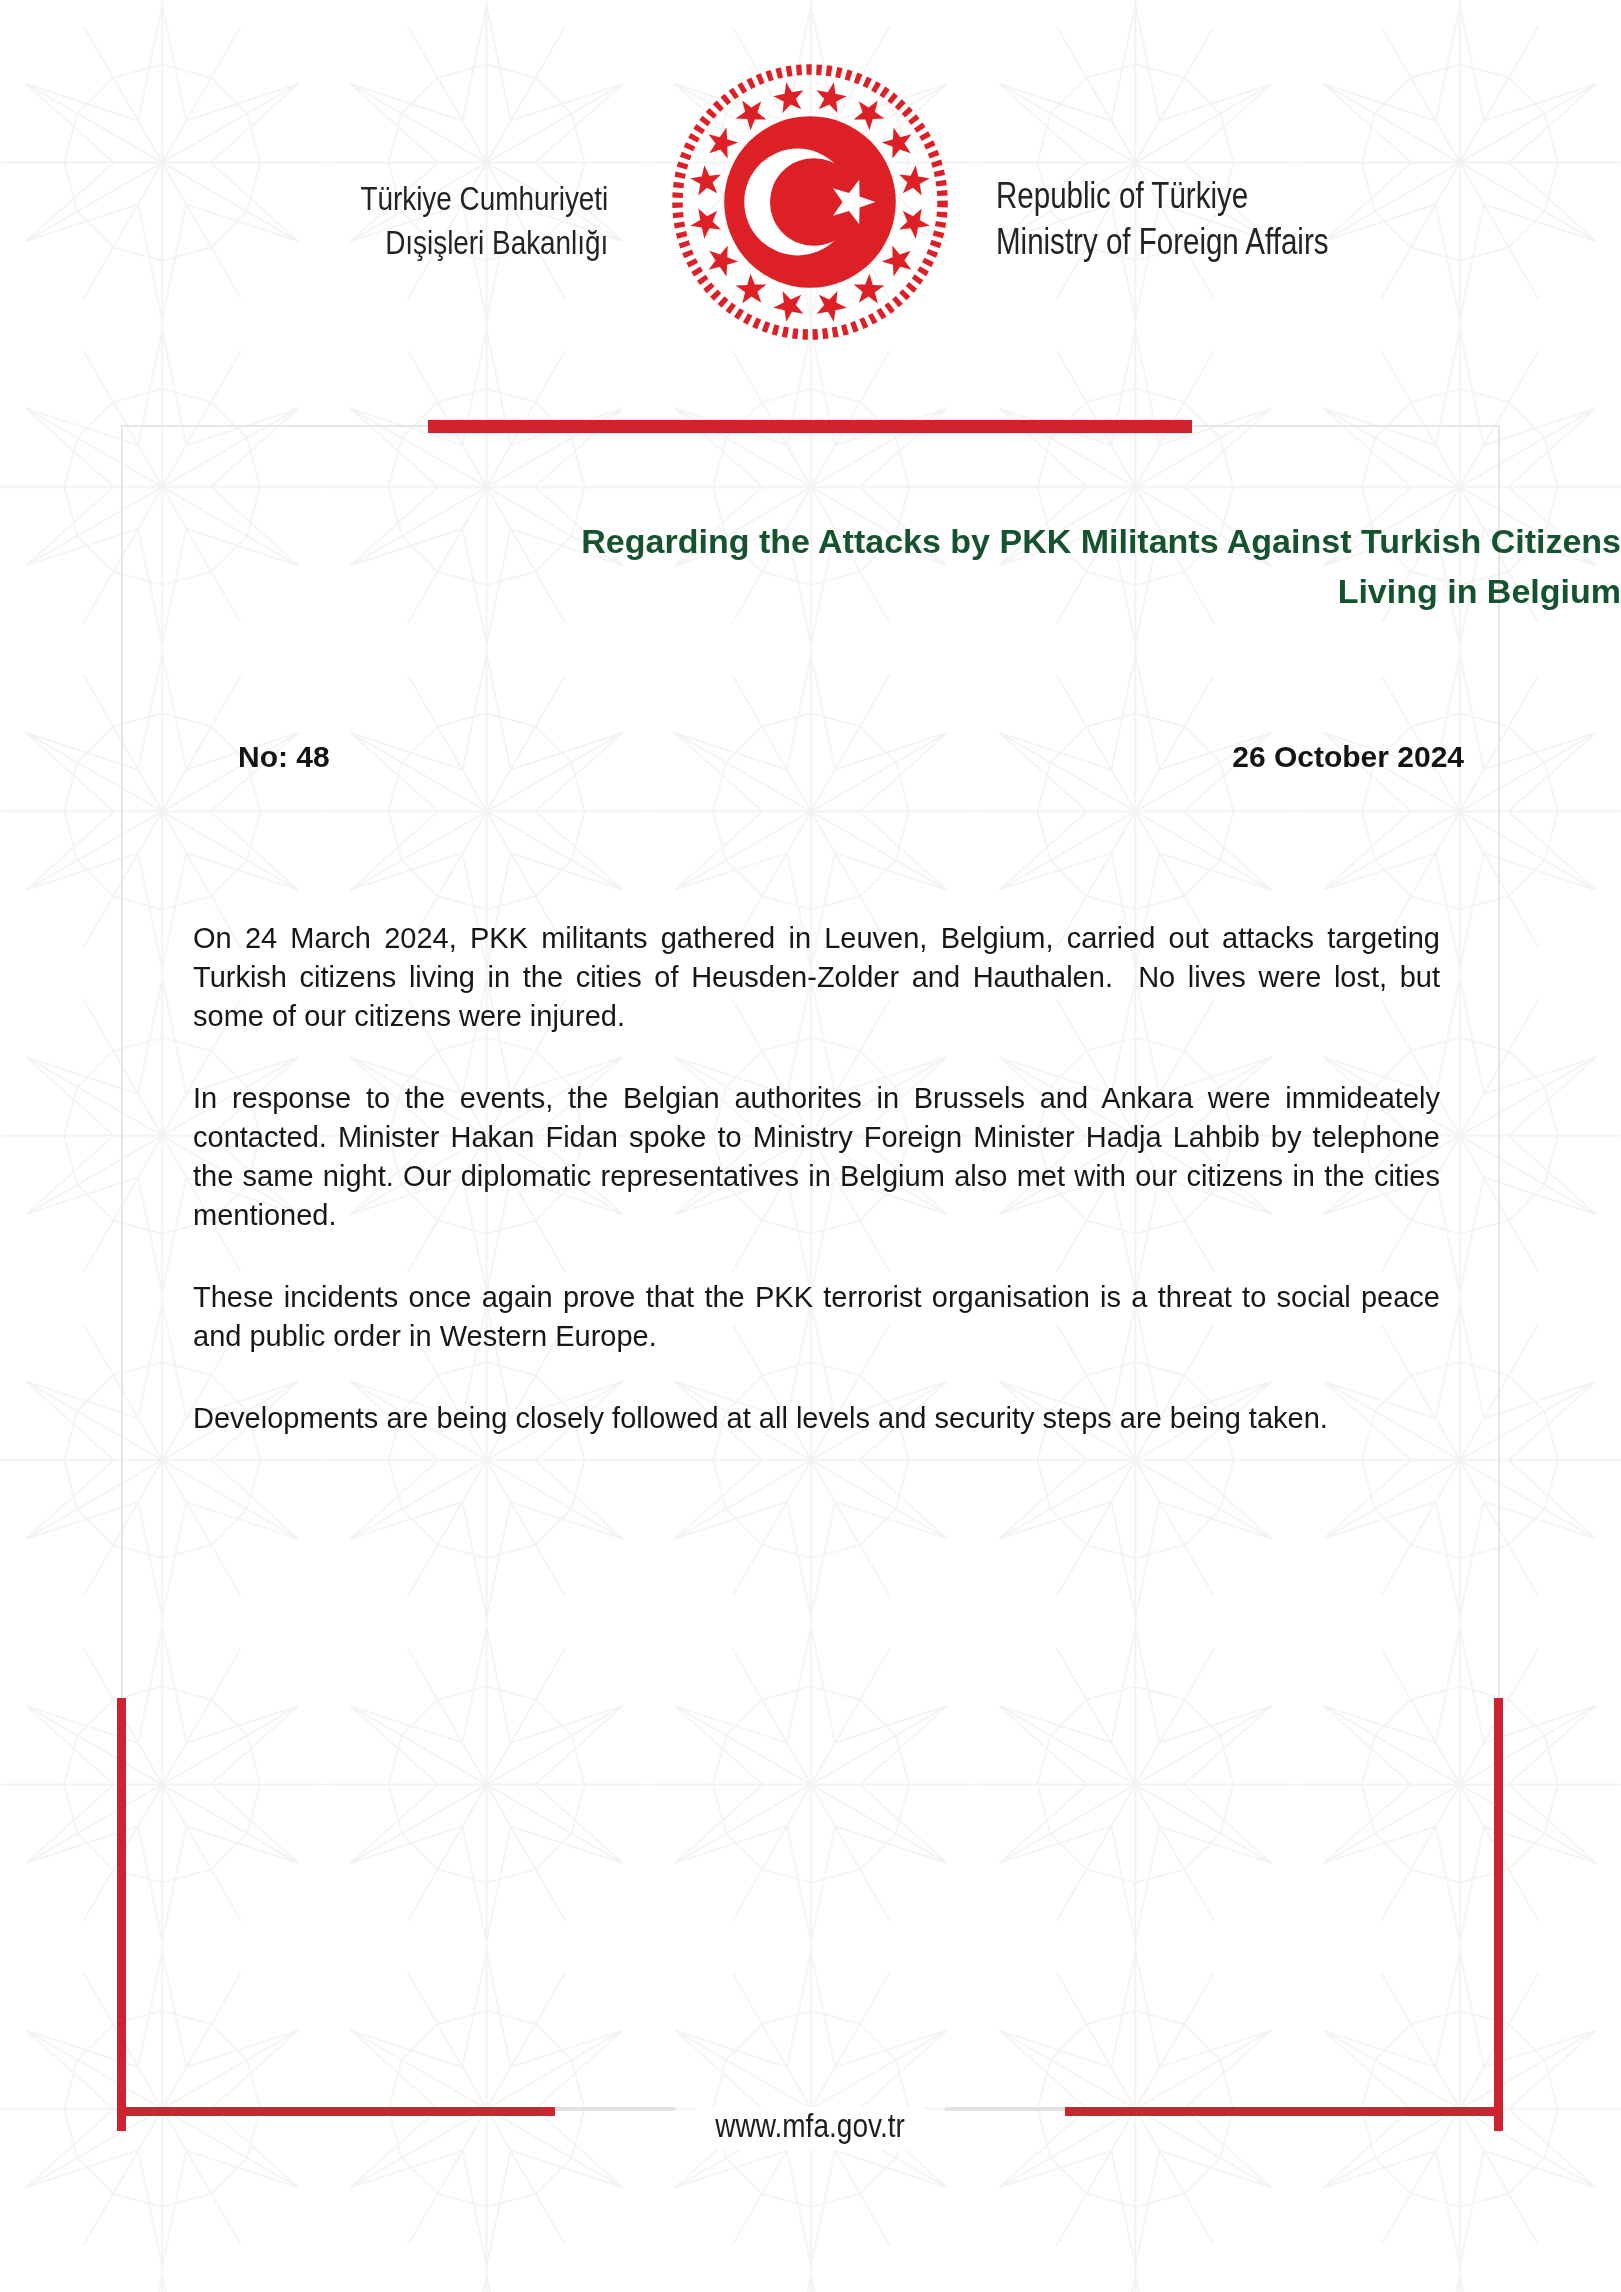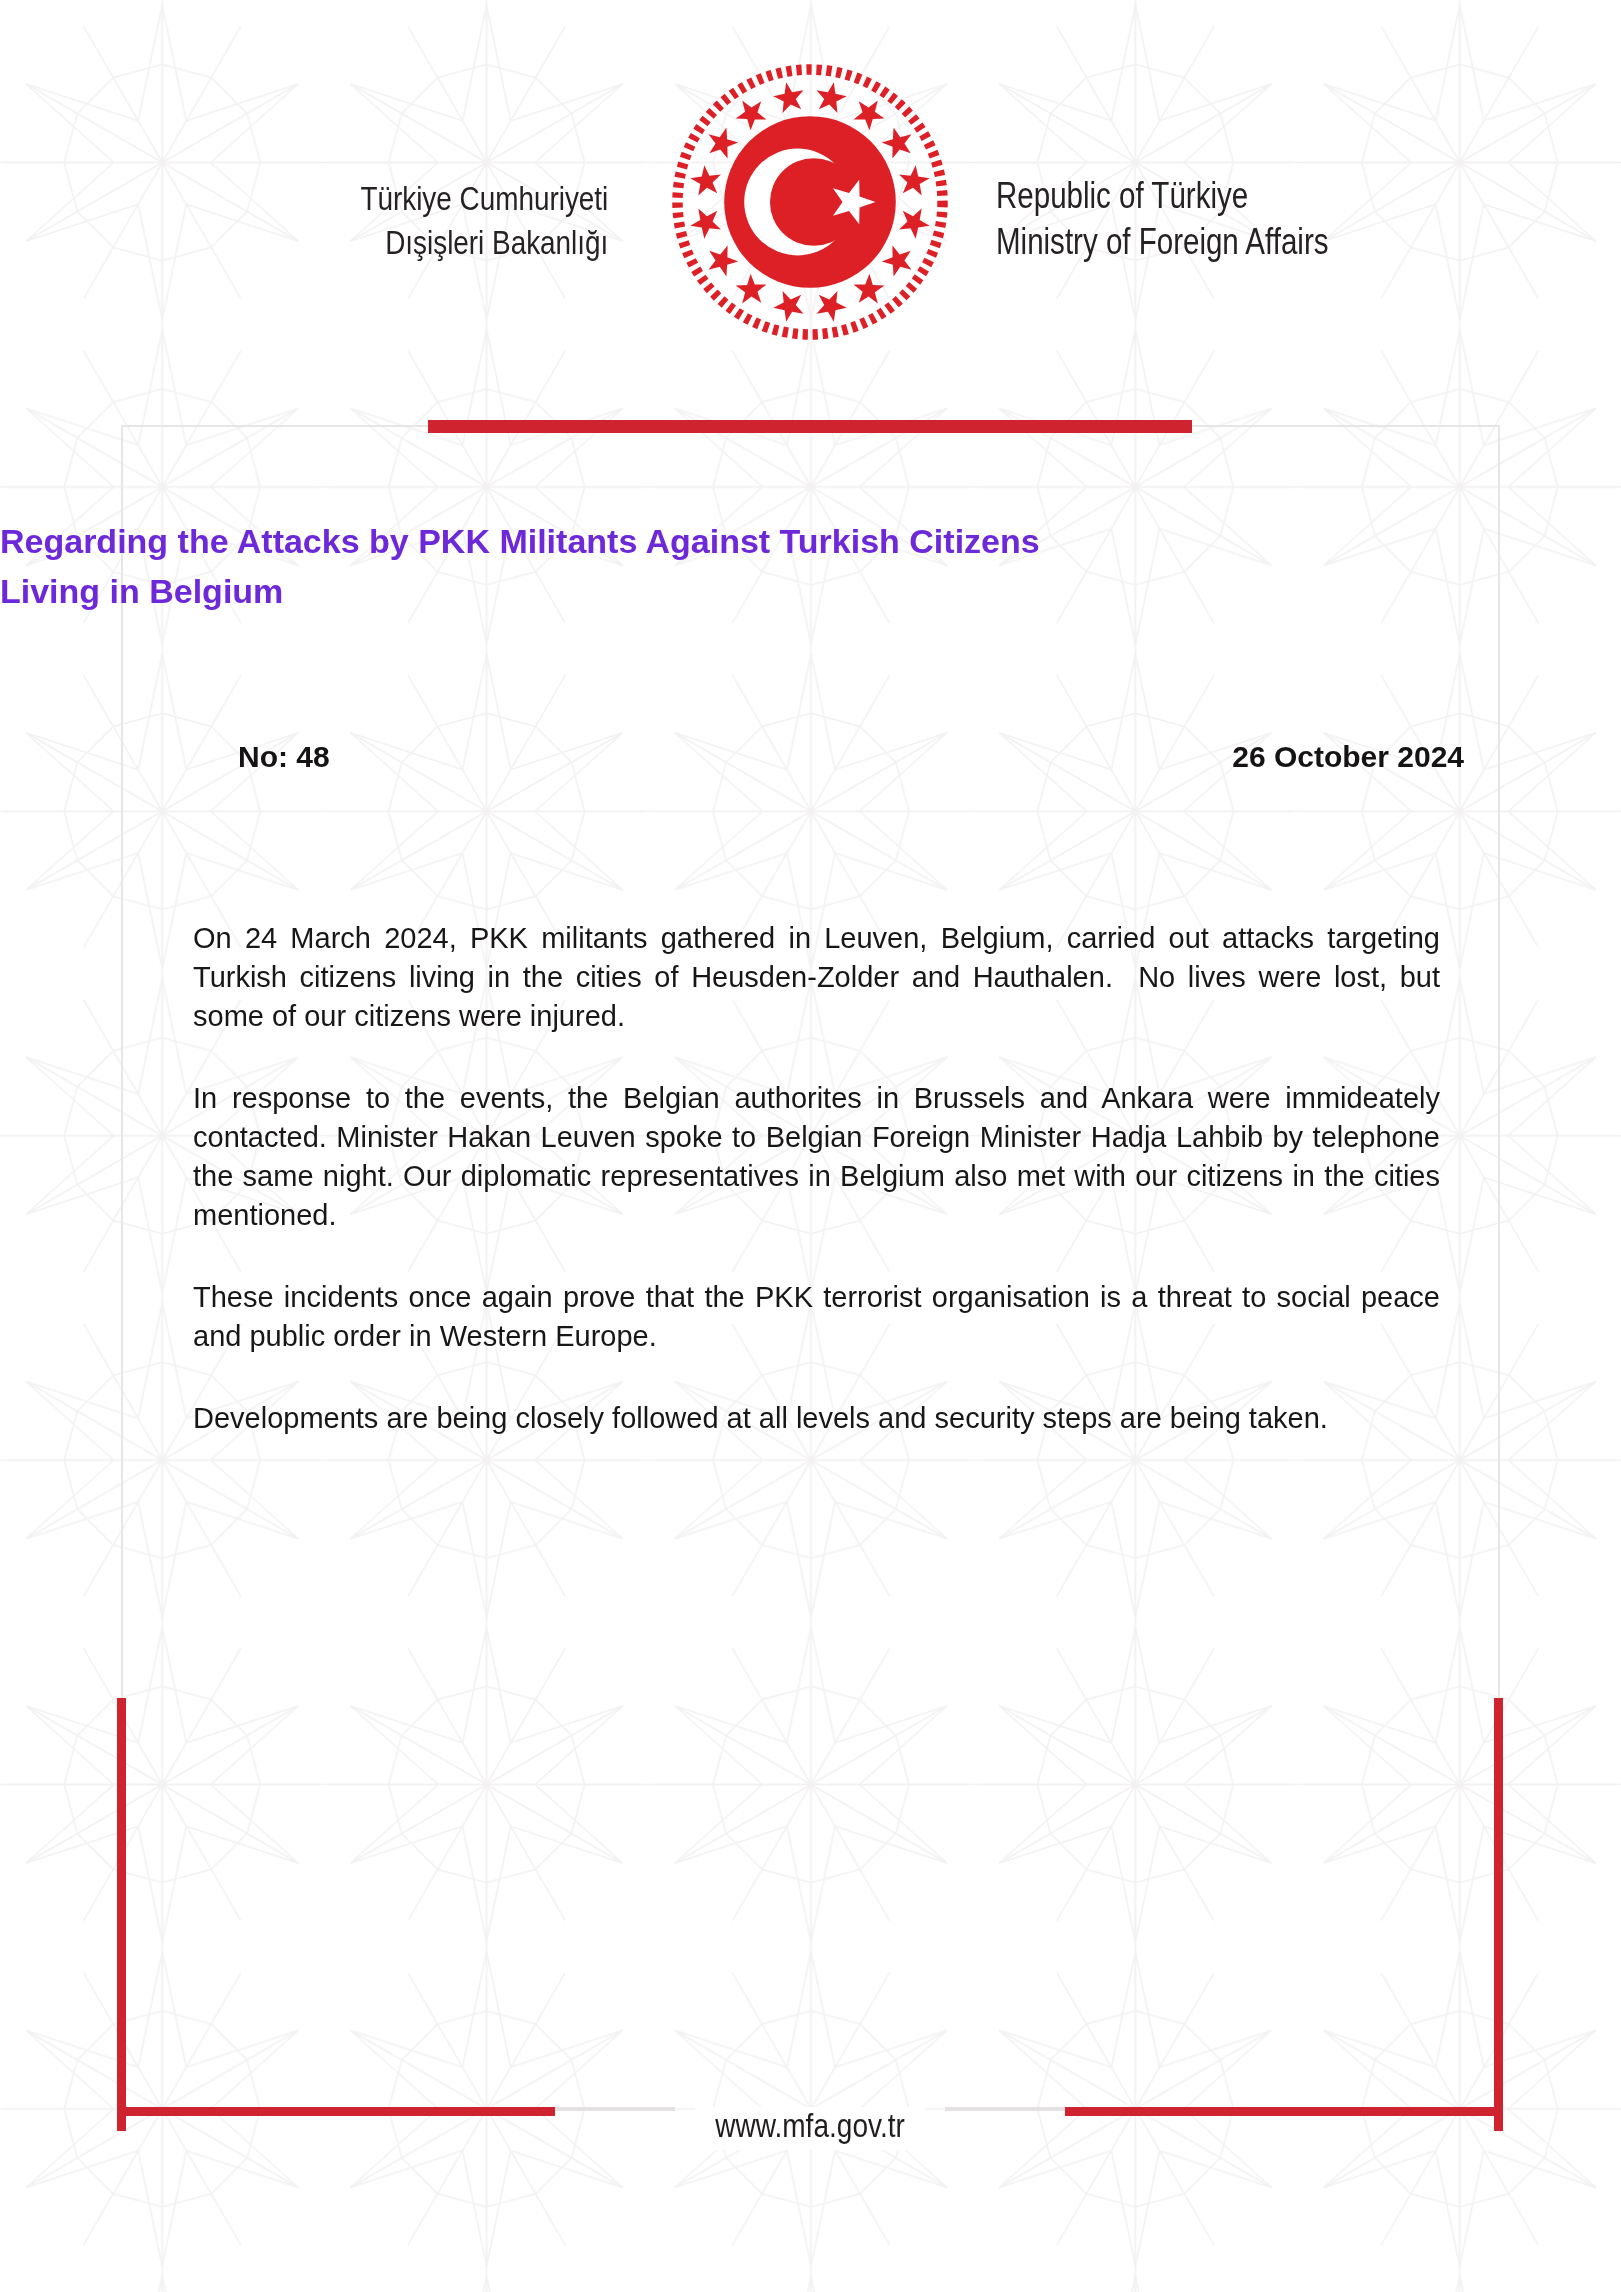--- a/index.html
+++ b/index.html
@@ -23,22 +23,22 @@
   .corner-v.left{left:117px;}
   .corner-v.right{left:1494px;}
   .footer-row{left:117px;top:2107px;width:1386px;height:43px;display:flex;
               z-index:3;}
   .footer-row .red-seg{flex:0 0 438px;height:8.8px;}
   .footer-row .gray-seg{flex:1 1 auto;height:3.9px;background:#e3e1e2;}
   .footer-site{flex:0 0 auto;background:#ffffff;padding:0 23.5px;font-size:33px;
                color:#211d1e;transform:scaleX(.85);white-space:nowrap;}
 
   
-  .doc-title{left:0;top:516px;width:1621px;text-align:left;font-weight:bold;
-             font-size:34px;line-height:50px;color:#6d28d9;}
+  .doc-title{left:0;top:516px;width:1621px;text-align:right;font-weight:bold;
+             font-size:34px;line-height:50px;color:#14532d;}
   .doc-title span{display:block;}
   .meta-row{left:206px;top:740px;width:1226px;display:flex;
             justify-content:space-between;font-size:30px;font-weight:bold;color:#151313;margin-left:32px;}
   .body-text{left:193px;top:903px;width:1247px;font-size:29px;line-height:39px;
              text-align:justify;color:#181617;}
   .body-text p{margin:16px 0 43px 0;}
 </style>
 </head>
 <body>
 
@@ -144,21 +144,21 @@
   <span>Living in Belgium</span>
 </div>
 
 <div class="layer meta-row">
   <span>No: 48</span>
   <span>26 October 2024</span>
 </div>
 
 <div class="layer body-text">
   <p>On 24 March 2024, PKK militants gathered in Leuven, Belgium, carried out attacks targeting Turkish citizens living in the cities of Heusden-Zolder and Hauthalen.&nbsp; No lives were lost, but some of our citizens were injured.</p>
-  <p>In response to the events, the Belgian authorites in Brussels and Ankara were immideately contacted. Minister Hakan Leuven spoke to Belgian Foreign Minister Hadja Lahbib by telephone the same night. Our diplomatic representatives in Belgium also met with our citizens in the cities mentioned.</p>
+  <p>In response to the events, the Belgian authorites in Brussels and Ankara were immideately contacted. Minister Hakan Fidan spoke to Ministry Foreign Minister Hadja Lahbib by telephone the same night. Our diplomatic representatives in Belgium also met with our citizens in the cities mentioned.</p>
   <p>These incidents once again prove that the PKK terrorist organisation is a threat to social peace and public order in Western Europe.</p>
   <p>Developments are being closely followed at all levels and security steps are being taken.</p>
 </div>
 
 <div class="layer footer-row">
   <div class="red-seg" style="background:#d02330;"></div>
   <div class="gray-seg"></div>
   <div class="footer-site">www.mfa.gov.tr</div>
   <div class="gray-seg"></div>
   <div class="red-seg" style="background:#d02330;"></div>

